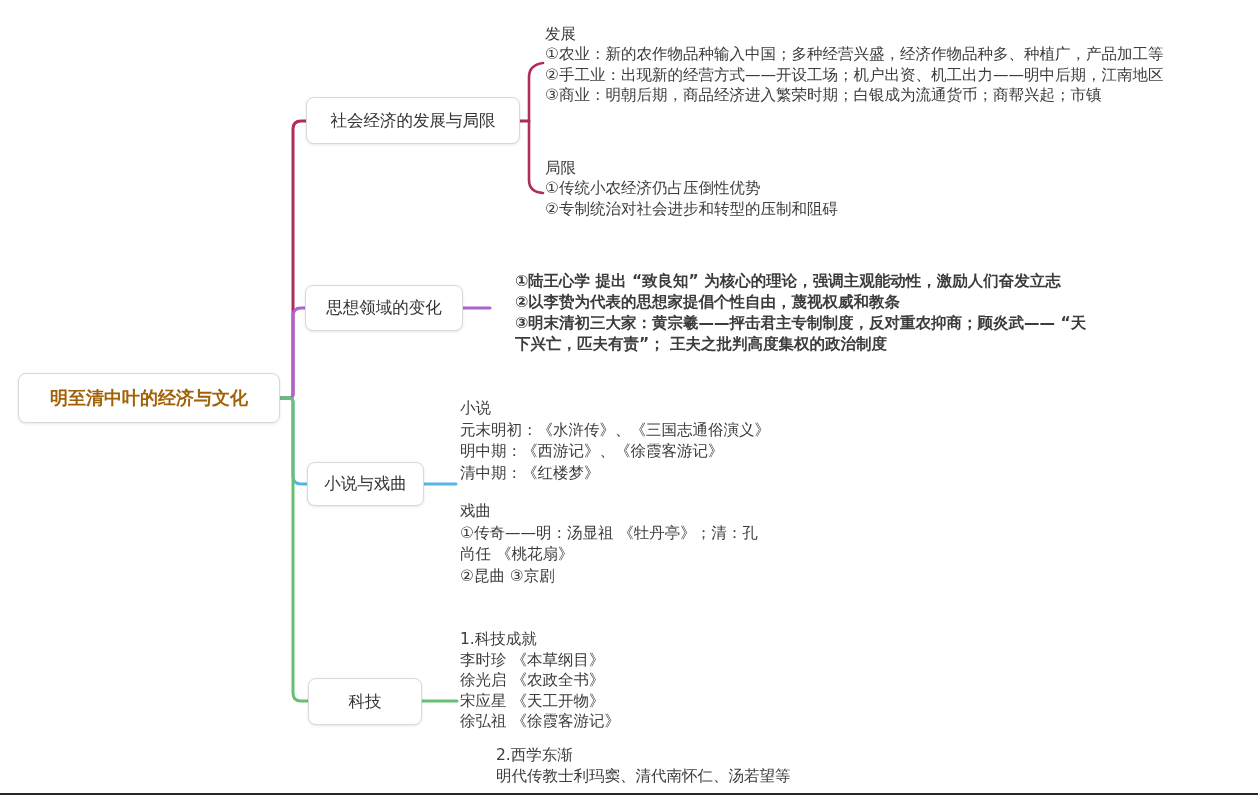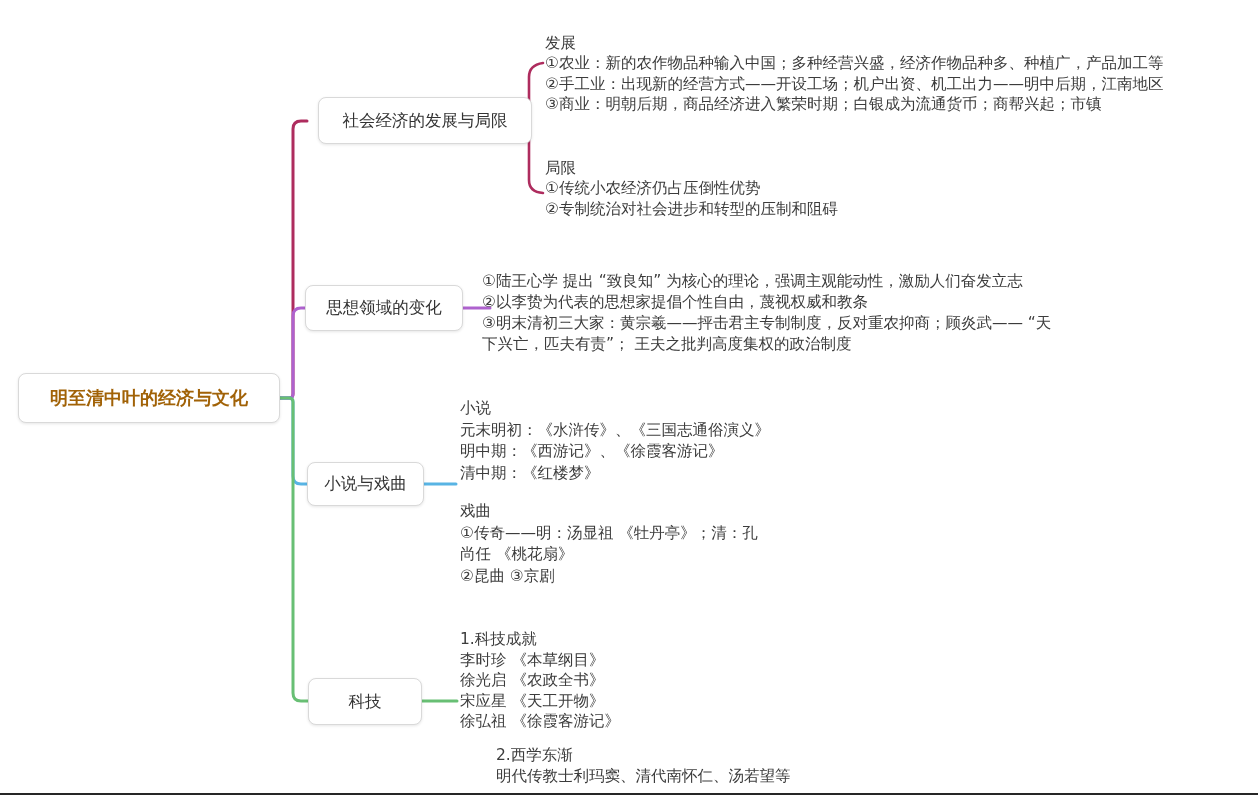--- a/index.html
+++ b/index.html
@@ -65,42 +65,42 @@
 
     <path d="M 460 308 H 490" fill="none" stroke-width="3" stroke-linecap="round" stroke="#ae62ce"></path>
 
     <path d="M 424 484 H 456" fill="none" stroke-width="3" stroke-linecap="round" stroke="#58b4e4"></path>
 
     <path d="M 422 701 H 457" fill="none" stroke-width="3" stroke-linecap="round" stroke="#68bf74"></path>
   </svg>
 
   <div class="node root" style="left:18px; top:373px; width:262px; height:50px;">明至清中叶的经济与文化</div>
 
-  <div class="node branch" style="left:318px; top:97px; width:214px; height:47px;">社会经济的发展与局限</div>
+  <div class="node branch" style="left:306px; top:97px; width:214px; height:47px;">社会经济的发展与局限</div>
 
   <div class="node branch" style="left:305px; top:285px; width:158px; height:46px;">思想领域的变化</div>
 
   <div class="node branch" style="left:307px; top:462px; width:117px; height:44px;">小说与戏曲</div>
 
   <div class="node branch" style="left:308px; top:678px; width:114px; height:47px;">科技</div>
 
-  <div class="block" style="left:545px; top:33px; line-height:20.4px;">
+  <div class="block" style="left:545px; top:24px; line-height:20.4px;">
     <div class="line">发展</div>
     <div class="line">①农业：新的农作物品种输入中国；多种经营兴盛，经济作物品种多、种植广，产品加工等</div>
     <div class="line">②手工业：出现新的经营方式——开设工场；机户出资、机工出力——明中后期，江南地区</div>
     <div class="line">③商业：明朝后期，商品经济进入繁荣时期；白银成为流通货币；商帮兴起；市镇</div>
   </div>
 
   <div class="block" style="left:545px; top:158px; line-height:20.4px;">
     <div class="line">局限</div>
     <div class="line">①传统小农经济仍占压倒性优势</div>
     <div class="line">②专制统治对社会进步和转型的压制和阻碍</div>
   </div>
 
-  <div class="block" style="left:482px; top:271px; line-height:21px;">
+  <div class="block" style="left:515px; top:271px; line-height:21px;font-weight:bold;">
     <div class="line">①陆王心学 提出 “致良知” 为核心的理论，强调主观能动性，激励人们奋发立志</div>
     <div class="line">②以李贽为代表的思想家提倡个性自由，蔑视权威和教条</div>
     <div class="line">③明末清初三大家：黄宗羲——抨击君主专制制度，反对重农抑商；顾炎武—— “天</div>
     <div class="line">下兴亡，匹夫有责”； 王夫之批判高度集权的政治制度</div>
   </div>
 
   <div class="block" style="left:460px; top:398px; line-height:21.5px;">
     <div class="line">小说</div>
     <div class="line">元末明初：《水浒传》、《三国志通俗演义》</div>
     <div class="line">明中期：《西游记》、《徐霞客游记》</div>

